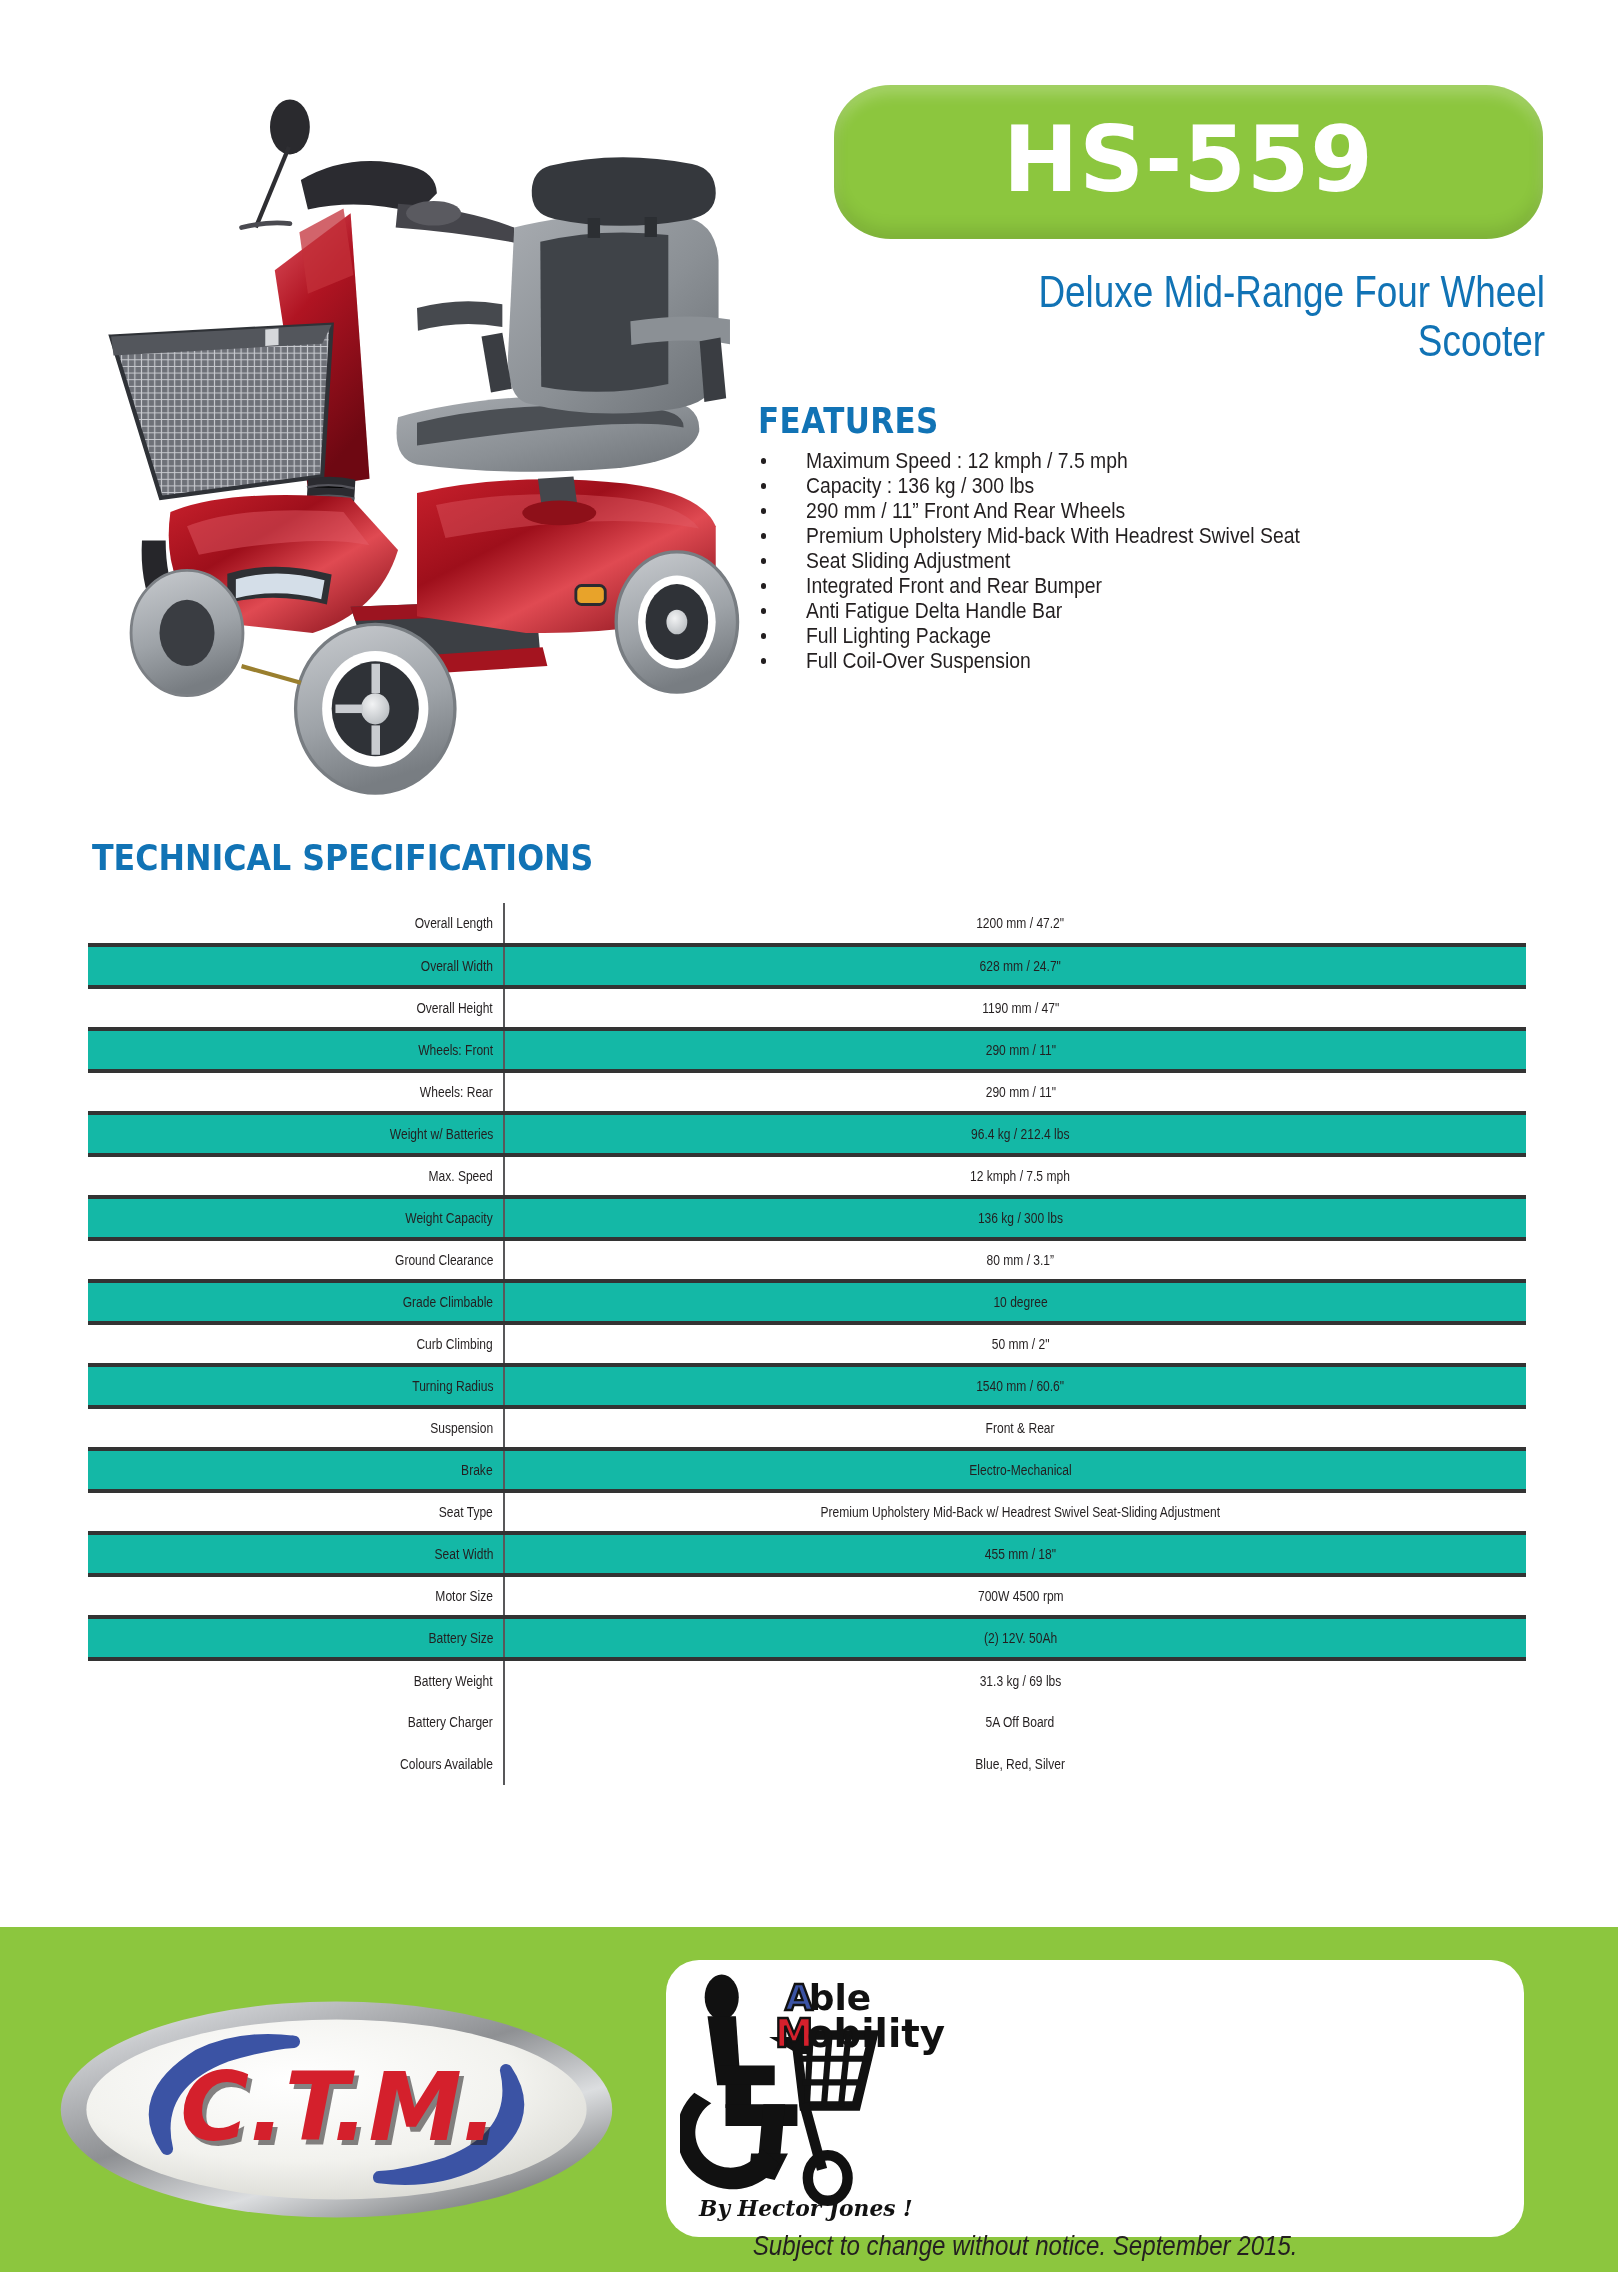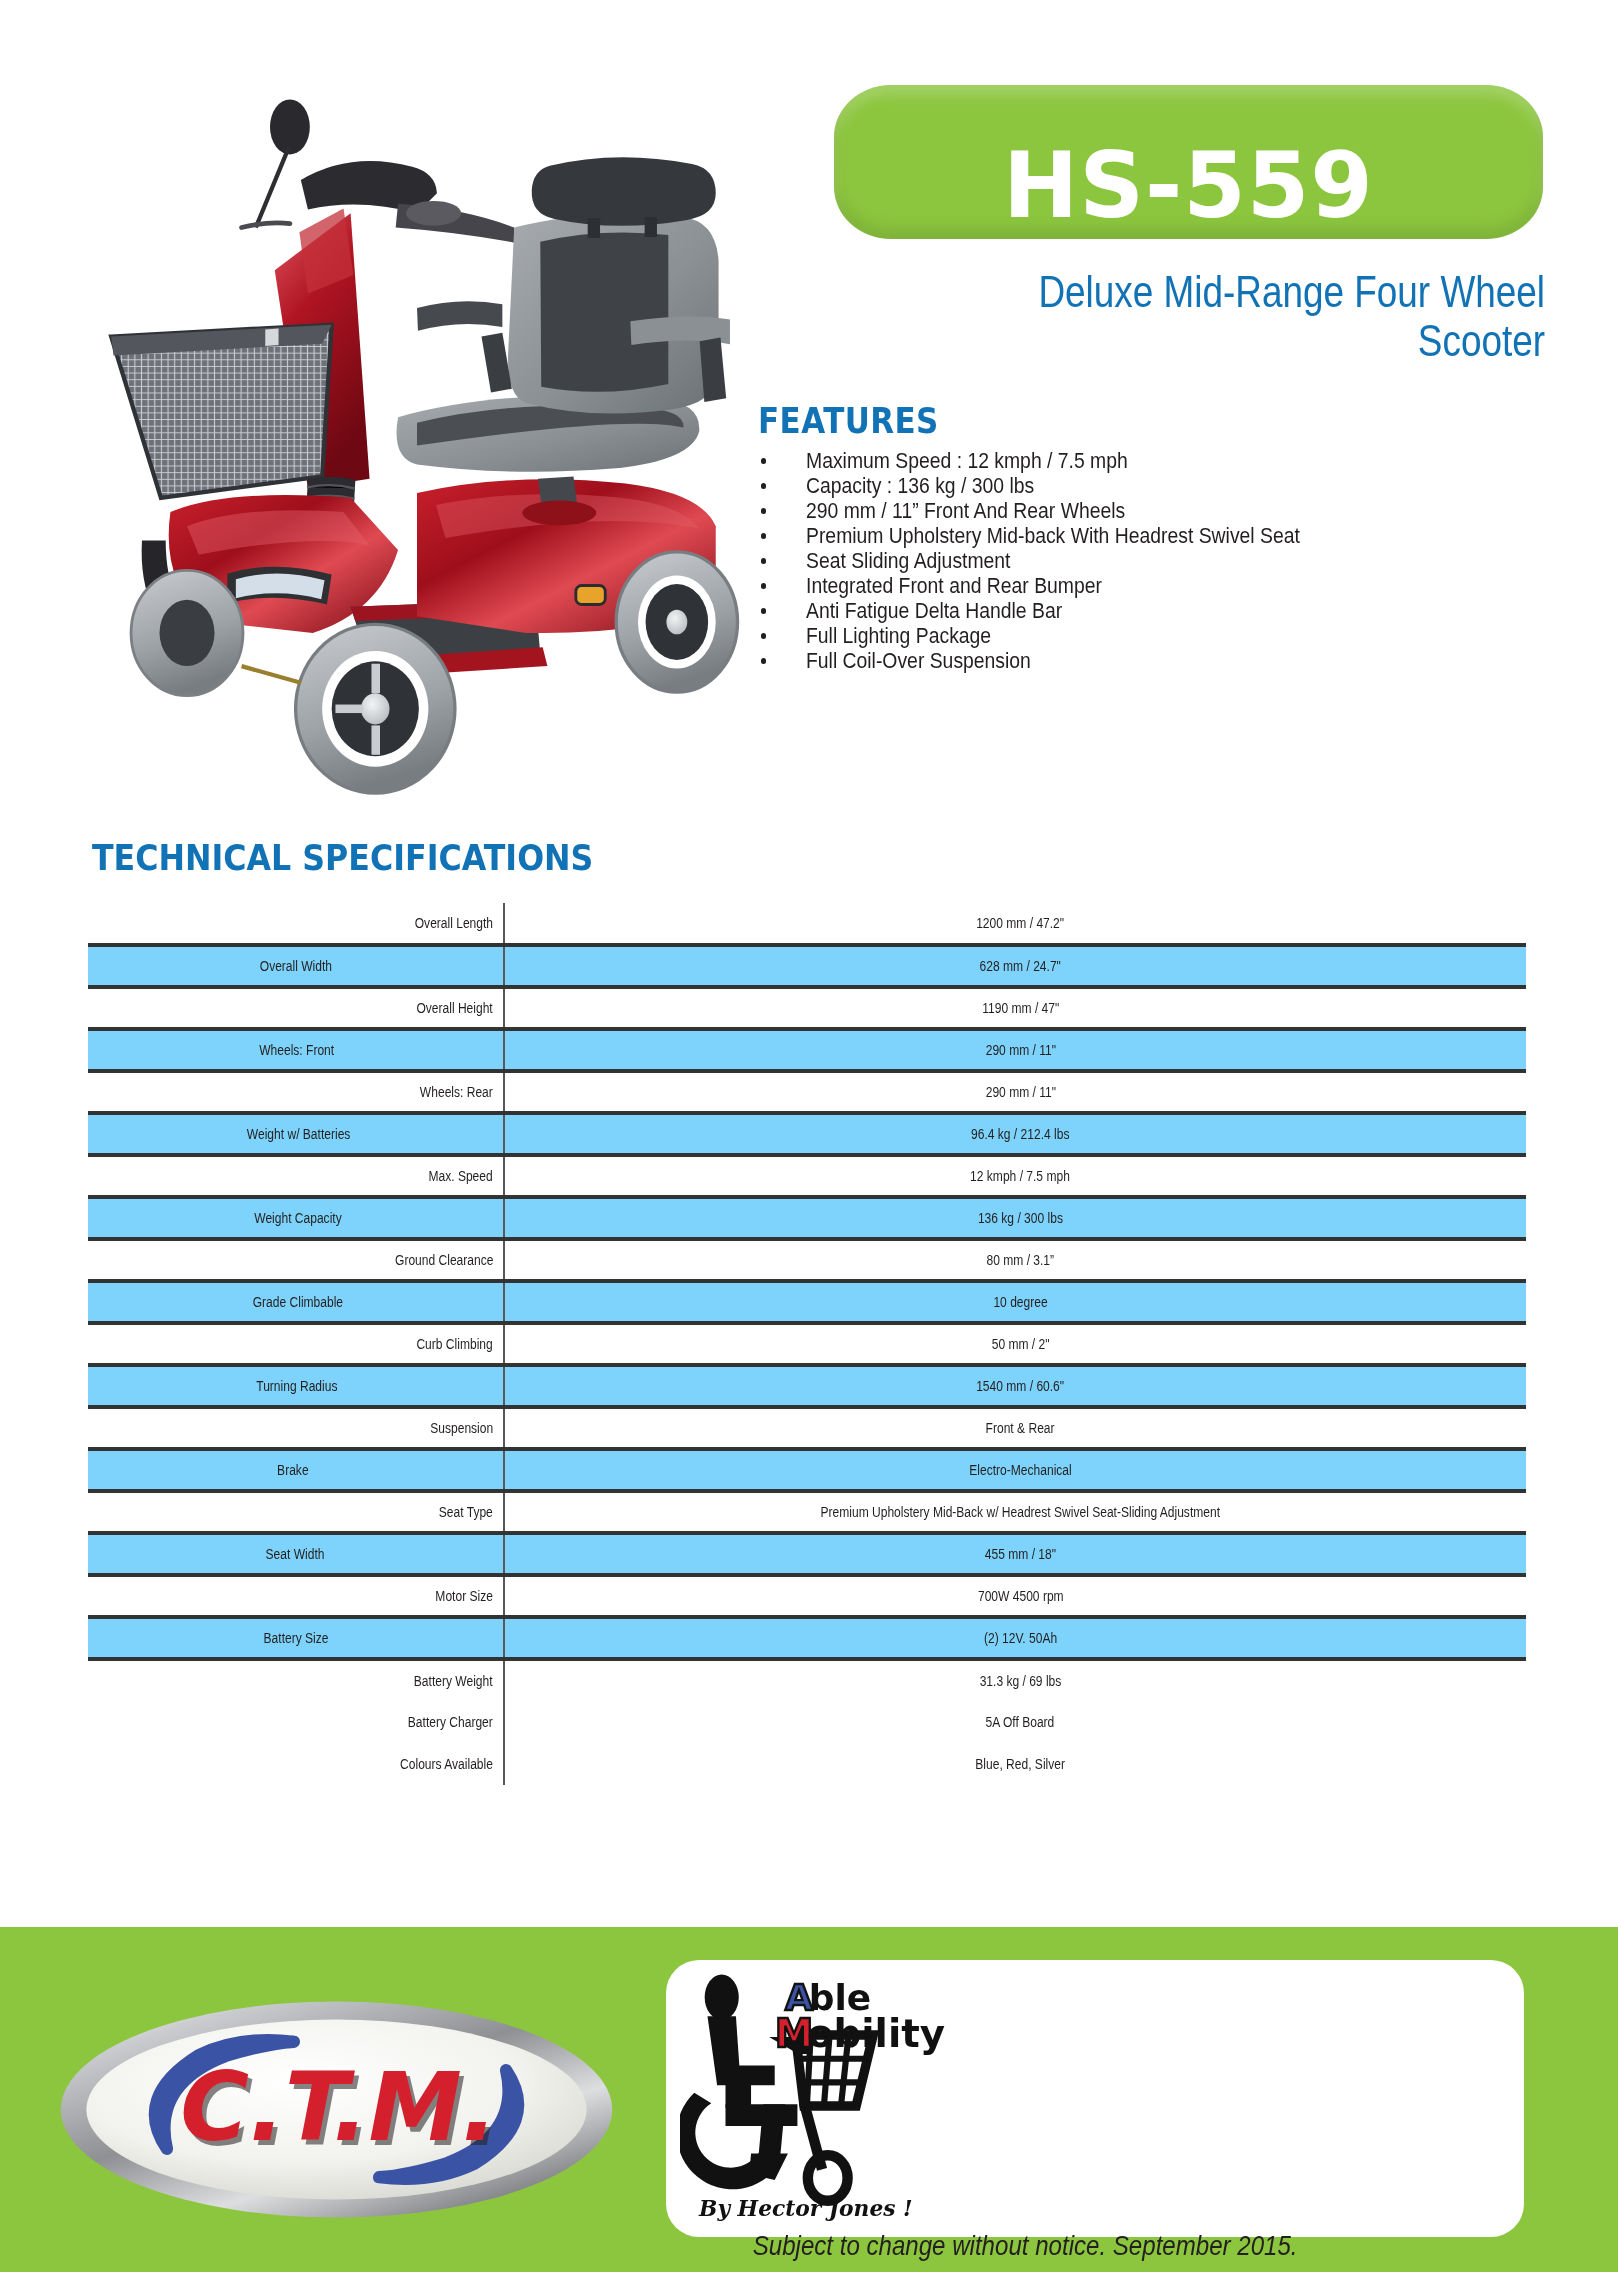--- a/index.html
+++ b/index.html
@@ -45,21 +45,20 @@
     left: 0; right: 0;
     top: 50%;
     transform: translateY(-52%);
     text-align: center;
     color: #ffffff;
     font-family: "DejaVu Sans", sans-serif;
     font-weight: bold;
     font-size: 90px;
     letter-spacing: 0.9px;
     line-height: 1;
-    margin-top: 26px;
   }
 
   
   #subtitle {
     position: absolute;
     left: 739px;
     top: 268px;
     width: 806px;
     text-align: right;
     color: #1173B5;
@@ -142,21 +141,21 @@
   }
   #spec-table tr { height: 42px; }
   #spec-table td {
     padding: 0;
     vertical-align: middle;
     color: #231F20;
     font-family: "Liberation Sans", sans-serif;
     font-size: 14px;
     line-height: 1;
   }
-  #spec-table tr.alt td { background: #7dd3fc; text-align: center; }
+  #spec-table tr.alt td { background: #14b8a6; }
   #spec-table tr.alt td { border-top: 4.3px solid #333333; border-bottom: 4.3px solid #333333; }
   #spec-table td.k {
     width: 405px;
     text-align: right;
     padding-right: 10.4px;
     border-right: 2.4px solid #58585A;
   }
   #spec-table td.v {
     text-align: center;
     padding-left: 9.5px;

